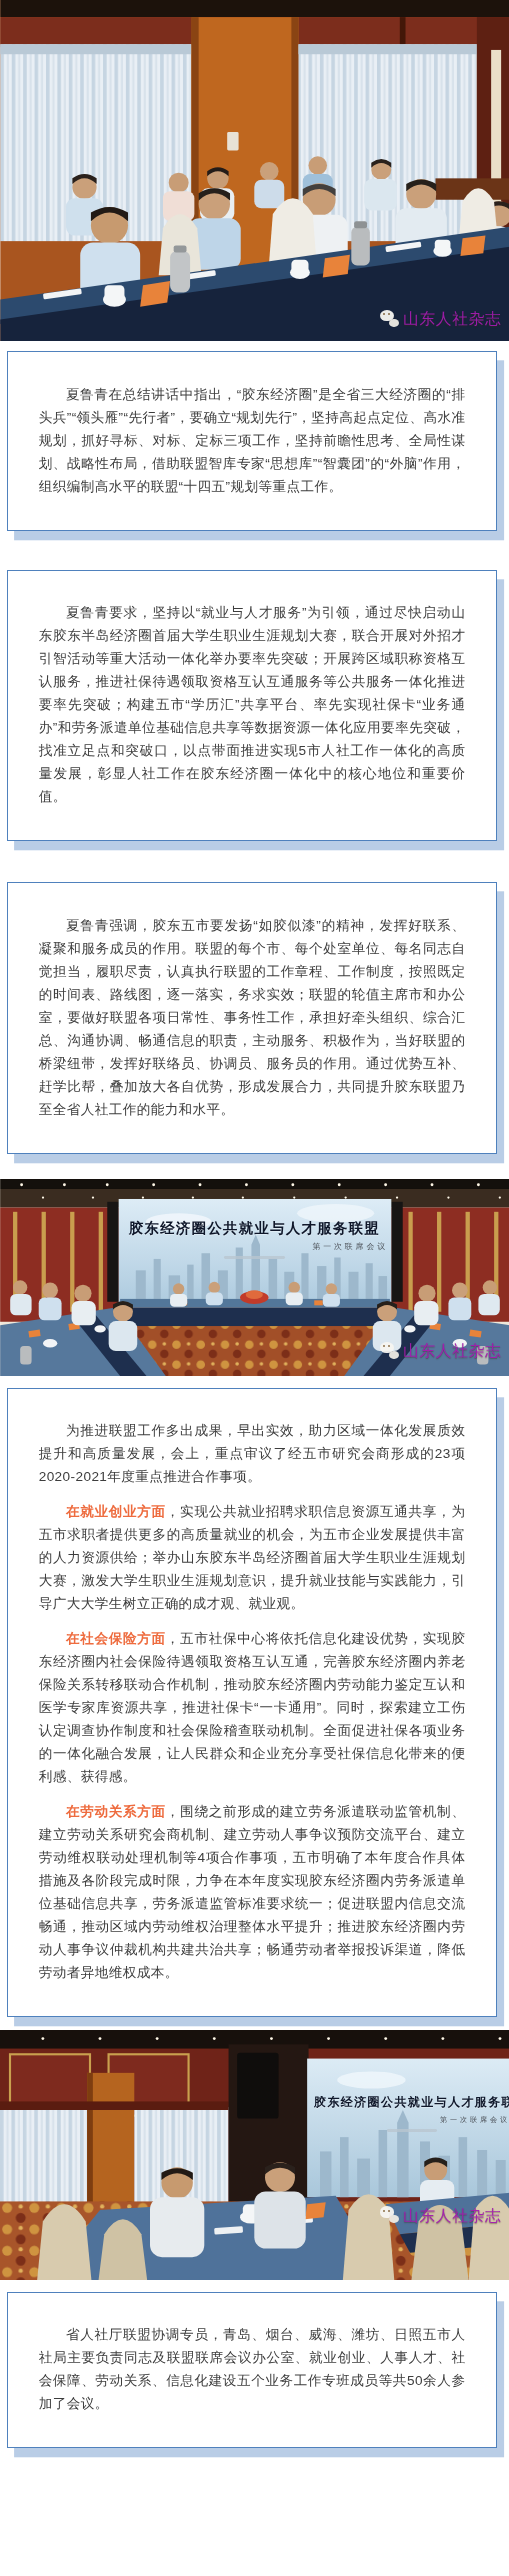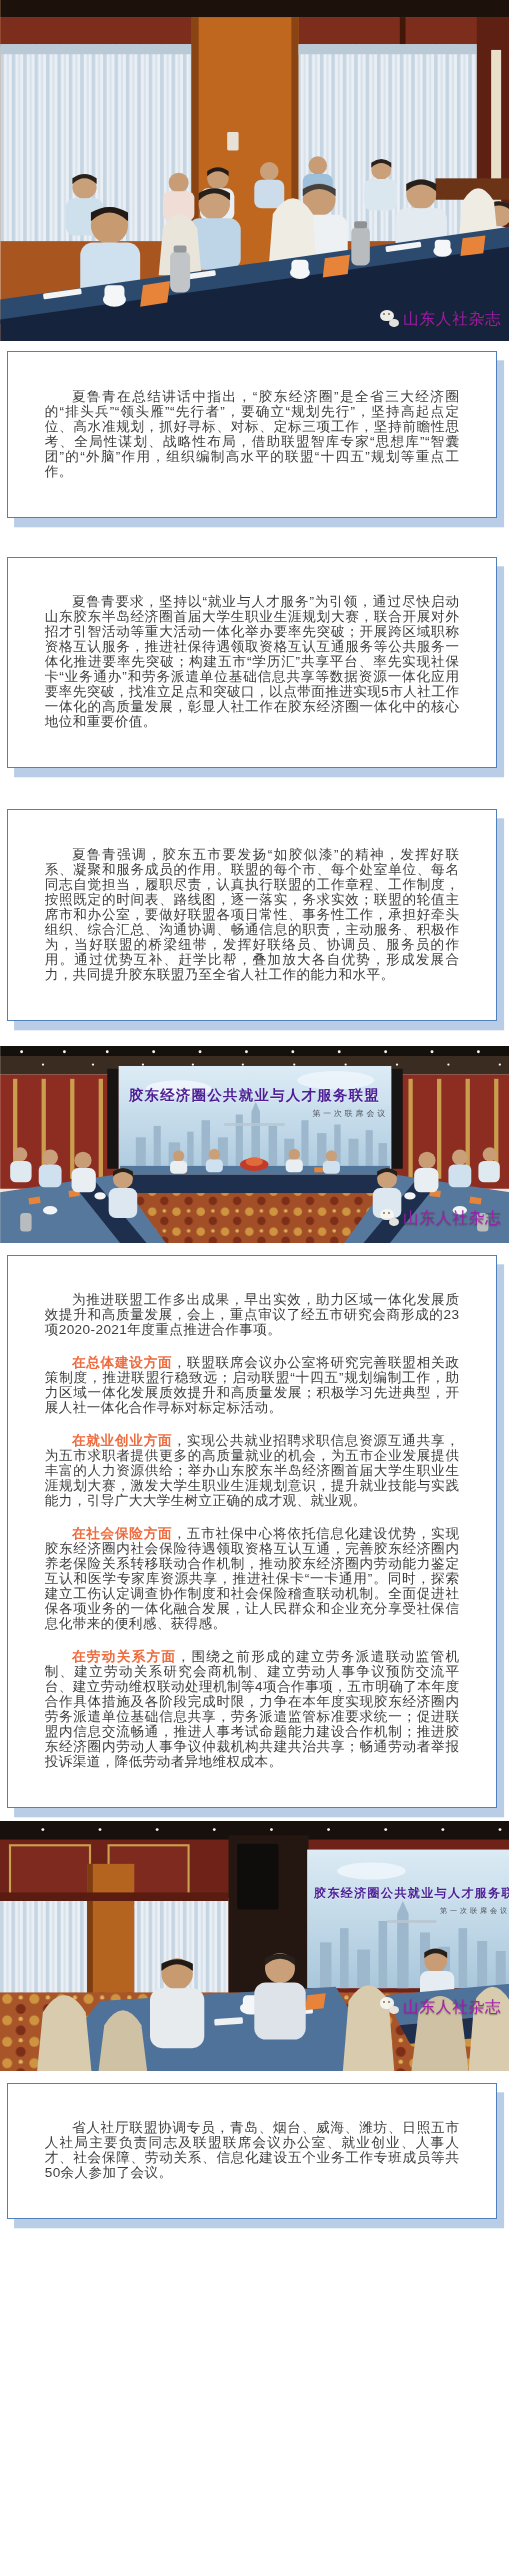--- a/index.html
+++ b/index.html
@@ -13,29 +13,29 @@
     color:#a21caf;font-size:15.7px;letter-spacing:0.7px;line-height:1;
     text-shadow:0 0.7px 1.4px rgba(60,40,20,.55);opacity:.95;}
   .wm-icon{width:18.6px;height:17px;position:relative;display:inline-block;}
   .wm-icon .b1{position:absolute;left:0;top:0;width:13.6px;height:11.4px;border-radius:50% 50% 46% 46%;background:#f7f6f2;}
   .wm-icon .b1:before,.wm-icon .b1:after{content:"";position:absolute;top:3.6px;width:2.1px;height:2.1px;border-radius:50%;background:#8a6b42;}
   .wm-icon .b1:before{left:2.9px}.wm-icon .b1:after{left:7.9px}
   .wm-icon .b2{position:absolute;right:0;bottom:0;width:9.3px;height:7.9px;border-radius:50%;background:#efece4;}
 
   
   .banner-overlay{position:absolute;text-align:center;line-height:1;}
-  .banner-title{color:#4c1d95;font-weight:bold;letter-spacing:1.4px;line-height:1.15;
+  .banner-title{color:#0f172a;font-weight:bold;letter-spacing:1.4px;line-height:1.15;
     text-shadow:0 0.7px 0 rgba(255,255,255,.35);}
   .banner-sub{color:#4a4f56;margin-top:6.4px;letter-spacing:2.9px;text-align:right;}
   .banner-date{margin:5px auto 0;height:3.6px;width:61px;background:#b9c6cf;border-radius:1.4px;opacity:.8;}
 
   
   .tbox{margin:0 13px 0 7.1px;background:#ffffff;border:1.4px solid #4f81bd;
     box-shadow:7.1px 9.3px 0 0 #b9cde6;padding:18.6px 18.6px 20px;}
-  .tbox p{margin:18px;font-size:13.6px;line-height:15px;letter-spacing:0.4px;
+  .tbox p{margin:12px;font-size:13.6px;line-height:23px;letter-spacing:0.4px;
     text-align:justify;text-indent:2em;color:#3d3d3d;}
   .tbox p + p{margin-top:1.4px;}
   .sec-head{color:#ee6c3f;font-weight:bold;}
 
   .gap14{height:10px}.gap54{height:39px}.gap57{height:41px}.gap35{height:25px}
   .gap17{height:12px}.gap18{height:13px}.gap16{height:11.4px}.gap58{height:41px}
 </style>
 </head>
 <body>
 
@@ -367,30 +367,27 @@
         </span>
       <span>山东人社杂志</span>
     </div>
   </div>
 
   <div class="gap17"></div>
 
   <div class="tbox">
     <p>为推进联盟工作多出成果，早出实效，助力区域一体化发展质效提升和高质量发展，会上，重点审议了经五市研究会商形成的23项2020-2021年度重点推进合作事项。</p>
     <p>
-      <span class="sec-head">在总体建设方面</span><span>，联盟联席会议办公室将研究完善联盟相关政策制度，推进联盟行稳致远；启动联盟“十四五”规划编制工作，助力区域一体化发展质效提升和高质量发展；积极学习先进典型，开展人社一体化合作寻标对标定标活动。</span>
-    </p>
-    <p>
       <span class="sec-head">在就业创业方面</span><span>，实现公共就业招聘求职信息资源互通共享，为五市求职者提供更多的高质量就业的机会，为五市企业发展提供丰富的人力资源供给；举办山东胶东半岛经济圈首届大学生职业生涯规划大赛，激发大学生职业生涯规划意识，提升就业技能与实践能力，引导广大大学生树立正确的成才观、就业观。</span>
     </p>
     <p>
       <span class="sec-head">在社会保险方面</span><span>，五市社保中心将依托信息化建设优势，实现胶东经济圈内社会保险待遇领取资格互认互通，完善胶东经济圈内养老保险关系转移联动合作机制，推动胶东经济圈内劳动能力鉴定互认和医学专家库资源共享，推进社保卡“一卡通用”。同时，探索建立工伤认定调查协作制度和社会保险稽查联动机制。全面促进社保各项业务的一体化融合发展，让人民群众和企业充分享受社保信息化带来的便利感、获得感。</span>
     </p>
     <p>
-      <span class="sec-head">在劳动关系方面</span><span>，围绕之前形成的建立劳务派遣联动监管机制、建立劳动关系研究会商机制、建立劳动人事争议预防交流平台、建立劳动维权联动处理机制等4项合作事项，五市明确了本年度合作具体措施及各阶段完成时限，力争在本年度实现胶东经济圈内劳务派遣单位基础信息共享，劳务派遣监管标准要求统一；促进联盟内信息交流畅通，推进人事考试命题能力建设合作机制；推进胶东经济圈内劳动人事争议仲裁机构共建共治共享；畅通劳动者举报投诉渠道，降低劳动者异地维权成本。</span>
+      <span class="sec-head">在劳动关系方面</span><span>，围绕之前形成的建立劳务派遣联动监管机制、建立劳动关系研究会商机制、建立劳动人事争议预防交流平台、建立劳动维权联动处理机制等4项合作事项，五市明确了本年度合作具体措施及各阶段完成时限，力争在本年度实现胶东经济圈内劳务派遣单位基础信息共享，劳务派遣监管标准要求统一；促进联盟内信息交流畅通，推动区域内劳动维权治理整体水平提升；推进胶东经济圈内劳动人事争议仲裁机构共建共治共享；畅通劳动者举报投诉渠道，降低劳动者异地维权成本。</span>
     </p>
   </div>
 
   <div class="gap18"></div>
 
   <div class="photo" style="height:250px">
     <svg width="510" height="250" viewBox="0 0 714 350">
       <defs>
         <linearGradient id="sky2" x1="0" y1="0" x2="0" y2="1">
           <stop offset="0" stop-color="#dcebf5"></stop>

